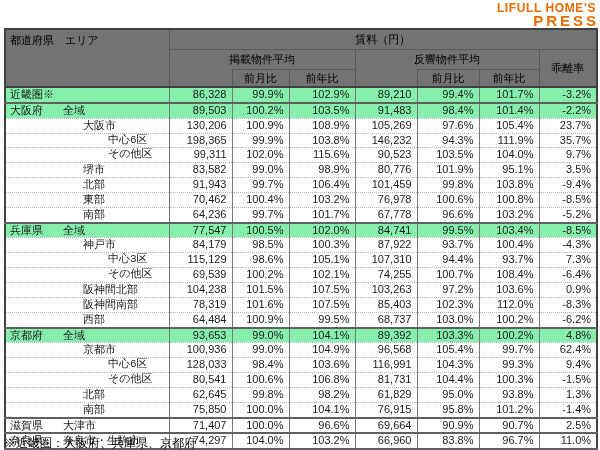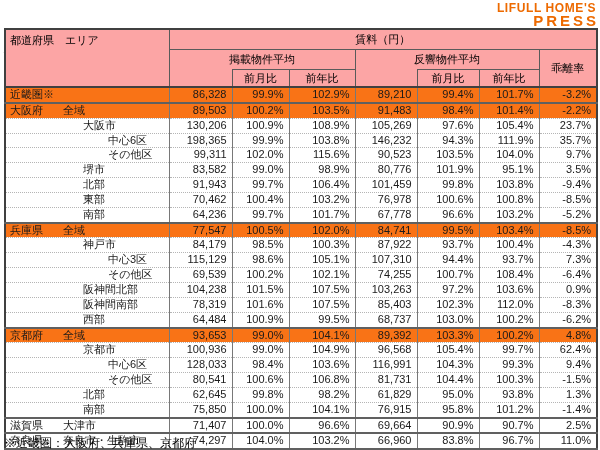--- a/index.html
+++ b/index.html
@@ -15,45 +15,45 @@
   .logo { position:absolute; right:4px; top:2px; text-align:right; font-weight:bold; }
   .logo-top { font-size:12px; letter-spacing:0.6px; line-height:1;margin-left:40px; }
   .logo-bottom { font-size:15px; letter-spacing:3px; line-height:0.9; margin-right:-3px; }
 
   table.rent-table {
     position:absolute; left:4px; top:28px; width:592px;
     border-collapse:collapse; table-layout:fixed; font-size:11px;
     border:2px solid #404040;
   }
   thead th {
-    background:#fca5a5; border:1px solid #5a5a5a;
+    background:#737373; border:1px solid #5a5a5a;
     font-weight:normal; padding:0; text-align:center; vertical-align:middle;
     color:#000;
   }
   tr.hr1 th { height:19px; }
   tr.hr2 th { height:19px; }
   tr.hr3 th { height:16px; }
   th.area-head { text-align:left; vertical-align:top; padding:3px 0 0 4px; }
   th.grp { border-bottom:0; }
   th.noTop { border-top:0; }
   thead { border-bottom:2px solid #404040; }
 
   tbody td {
     height:13.85px; line-height:13.85px; padding:0 5px 0 0;
     text-align:right; white-space:nowrap; overflow:hidden;
     border-left:1px solid #787878; border-top:1px dotted #b5b5b5;
     background:#ffffff; color:#1a1a1a;
   }
   tbody tr:first-child td { border-top:none; }
   tr.section td { border-top:2px solid #606060; }
-  tr.summary td { background:#f97316; }
+  tr.summary td { background:#86efac; }
   td.c-area { position:relative; border-left:none; text-align:left; padding:0; }
   td.c-area .pref { position:absolute; left:4px; top:0; }
   td.c-area .area { position:absolute; top:0; }
-  .ind0 { left:4px; } .ind1 { left:57px; } .ind2 { left:77px; } .ind3 { left:102px; }
+  .ind0 { left:4px; } .ind1 { left:57px; } .ind2 { left:77px; } .ind3 { left:102px;font-family:Liberation Mono, monospace; }
 
   .footnote { position:absolute; left:4px; top:435px; font-size:12px; color:#000; }
 </style>
 </head>
 <body>
 
 <div class="title">掲載物件平均賃料・反響物件平均賃料（2025年6月 賃貸ファミリー）</div>
 
 <div class="logo" style="color: rgb(237, 106, 0);">
   <div class="logo-top">LIFULL HOME'S</div>

